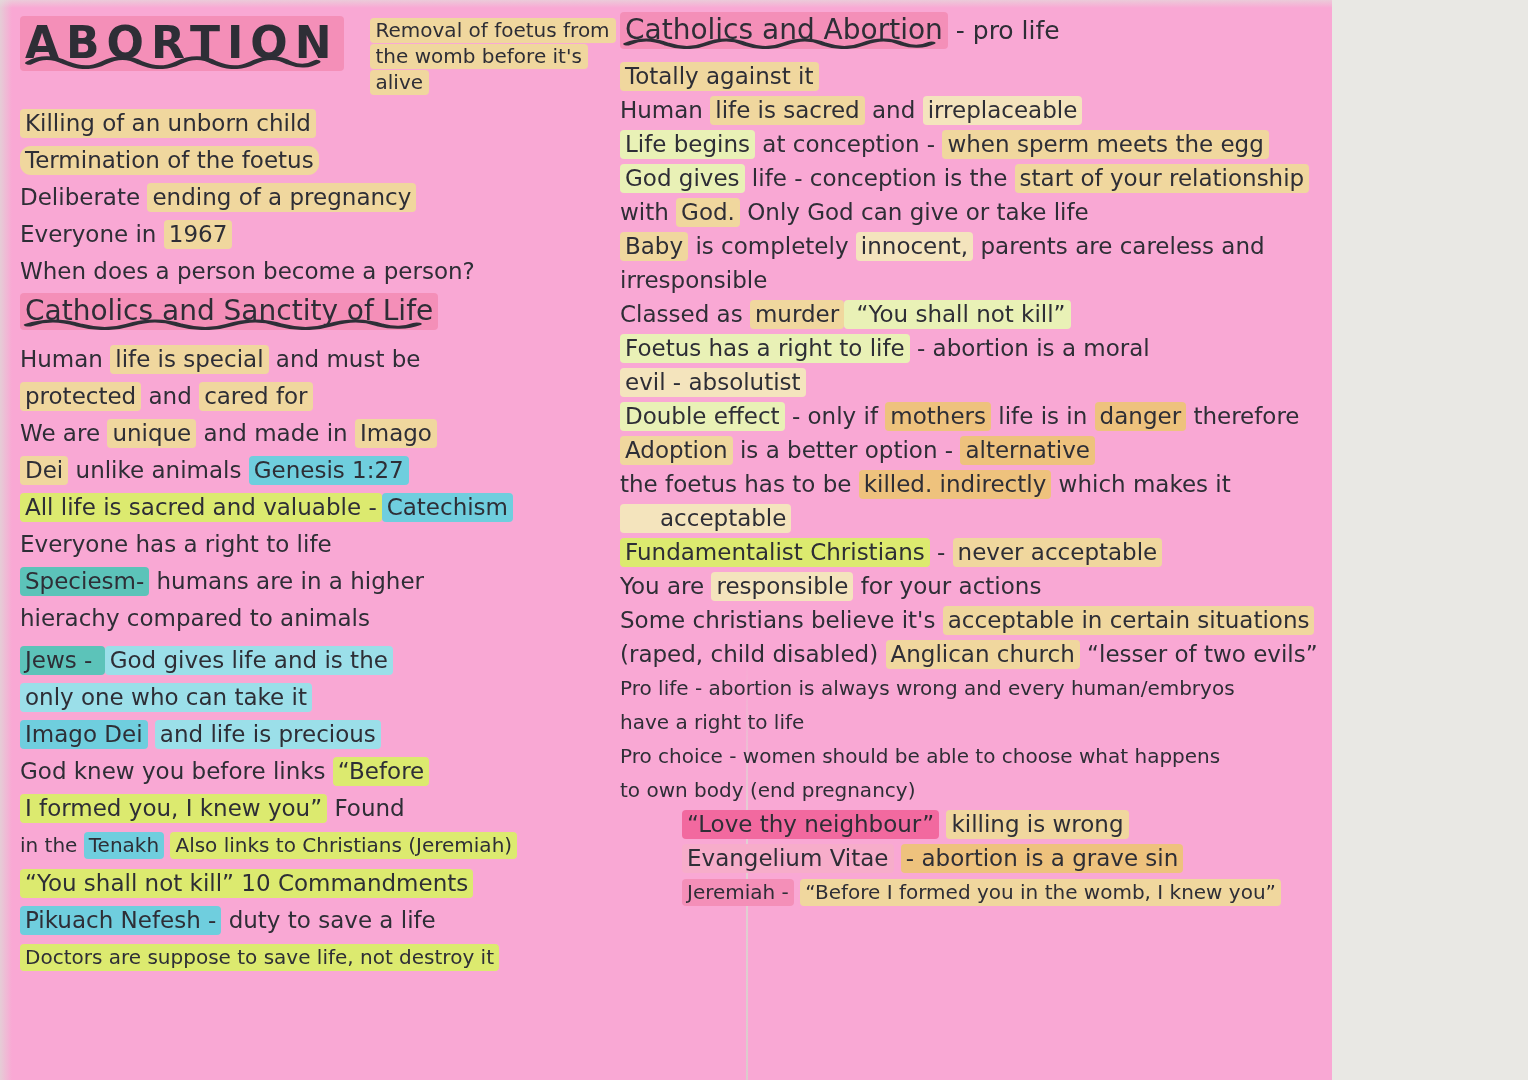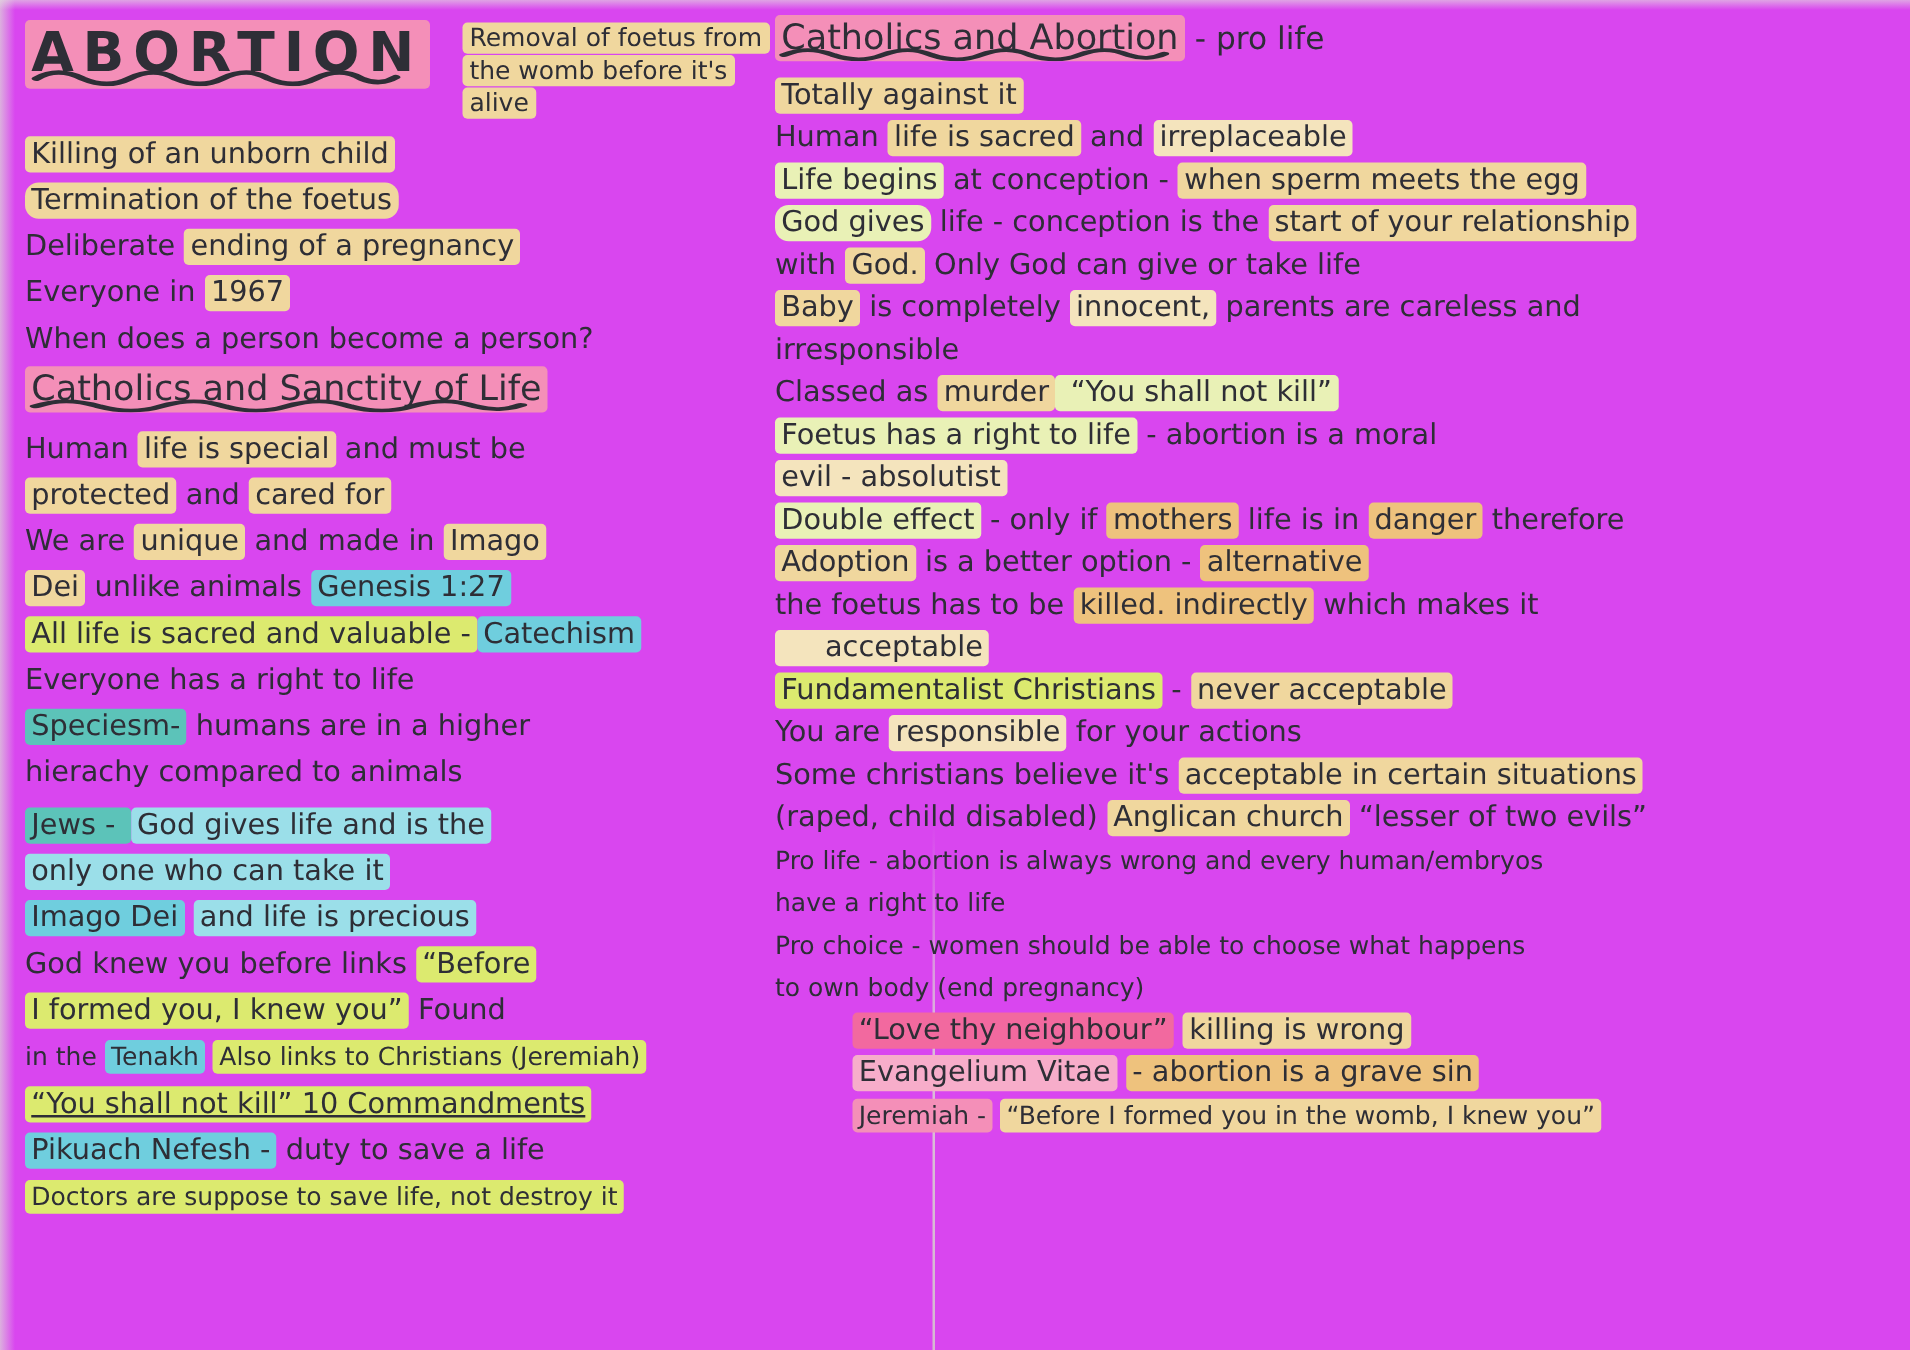--- a/index.html
+++ b/index.html
@@ -1,19 +1,19 @@
 <!DOCTYPE html>
 <html><head>
 <meta charset="utf-8">
 <style>
   html,body{margin:0;padding:0;background:#e9e8e4;}
   .page{
     position:relative;
-    width:1528px;height:1080px;
-    background:#d946ef;
+    width:1332px;height:1080px;
+    background:#f9a8d4;
     overflow:hidden;
     font-family:"DejaVu Sans",sans-serif;
     color:#2e2e36;
   }
   .scan-edge-left{position:absolute;left:0;top:0;width:12px;height:100%;
     background:linear-gradient(to right,#dddcd7,rgba(255,255,255,0));opacity:.7;}
   .scan-edge-top{position:absolute;left:0;top:0;width:100%;height:8px;
     background:linear-gradient(to bottom,#e3e2dd,rgba(255,255,255,0));opacity:.6;}
   .page-crease{position:absolute;left:746px;top:660px;width:2px;height:420px;
     background:linear-gradient(to bottom,rgba(200,198,190,0),#dcdad2 40%,#d5d3ca);opacity:.8;}
@@ -73,32 +73,32 @@
       <div class="note-line"><span class="hl" style="background-color: rgb(220, 234, 111);">All life is sacred and valuable -</span><span class="hl" style="background-color: rgb(111, 206, 222);">Catechism</span></div>
       <div class="note-line"><span>Everyone has a right to life</span></div>
       <div class="note-line"><span class="hl" style="background-color: rgb(92, 195, 185);">Speciesm-</span><span> humans are in a higher</span></div>
       <div class="note-line"><span>hierachy compared to animals</span></div>
       <div class="note-line" style="margin-top: 12px;"><span class="hl" style="background-color: rgb(92, 195, 185);">Jews - </span><span class="hl" style="background-color: rgb(155, 223, 233);">God gives life and is the</span></div>
       <div class="note-line"><span class="hl" style="background-color: rgb(155, 223, 233);">only one who can take it</span></div>
       <div class="note-line"><span class="hl" style="background-color: rgb(111, 206, 222);">Imago Dei</span><span> </span><span class="hl" style="background-color: rgb(155, 223, 233);">and life is precious</span></div>
       <div class="note-line"><span>God knew you before links </span><span class="hl" style="background-color: rgb(220, 234, 111);">“Before</span></div>
       <div class="note-line"><span class="hl" style="background-color: rgb(220, 234, 111);">I formed you, I knew you”</span><span> Found</span></div>
       <div class="note-line small"><span>in the </span><span class="hl" style="background-color: rgb(111, 206, 222);">Tenakh</span><span> </span><span class="hl" style="background-color: rgb(220, 234, 111);">Also links to Christians (Jeremiah)</span></div>
-      <div class="note-line" style="margin-top: 8px; text-decoration: underline;"><span class="hl" style="background-color: rgb(220, 234, 111);">“You shall not kill” 10 Commandments</span></div>
+      <div class="note-line" style="margin-top: 8px;"><span class="hl" style="background-color: rgb(220, 234, 111);">“You shall not kill” 10 Commandments</span></div>
       <div class="note-line"><span class="hl" style="background-color: rgb(111, 206, 222);">Pikuach Nefesh -</span><span> duty to save a life</span></div>
       <div class="note-line small"><span class="hl" style="background-color: rgb(220, 234, 111);">Doctors are suppose to save life, not destroy it</span></div>
     </div>
   <div class="col col-right" id="col-right">
       <div class="heading"><span class="heading-main hl" style="background-color: rgb(244, 143, 184);"><span>Catholics and Abortion</span><svg viewBox="0 0 120 14" preserveAspectRatio="none" class="wave">
             <path d="M2 9 Q 9 1 17 9 Q 25 16 32 9 Q 40 1 47 9 Q 55 16 62 9 Q 70 1 77 9 Q 85 16 92 9 Q 100 1 107 9 Q 113 14 118 8" fill="none" stroke="#2e2e36" stroke-width="3" stroke-linecap="round"></path>
           </svg></span><span class="heading-rest">- pro life</span></div>
       <div class="note-line"><span class="hl" style="background-color: rgb(240, 215, 158);">Totally against it</span></div>
       <div class="note-line"><span>Human </span><span class="hl" style="background-color: rgb(240, 215, 158);">life is sacred</span><span> and </span><span class="hl" style="background-color: rgb(244, 228, 189);">irreplaceable</span></div>
       <div class="note-line"><span class="hl" style="background-color: rgb(233, 241, 182);">Life begins</span><span> at conception - </span><span class="hl" style="background-color: rgb(240, 215, 158);">when sperm meets the egg</span></div>
-      <div class="note-line"><span class="hl" style="background-color: rgb(233, 241, 182); border-radius: 11px;">God gives</span><span> life - conception is the </span><span class="hl" style="background-color: rgb(240, 215, 158);">start of your relationship</span></div>
+      <div class="note-line"><span class="hl" style="background-color: rgb(233, 241, 182);">God gives</span><span> life - conception is the </span><span class="hl" style="background-color: rgb(240, 215, 158);">start of your relationship</span></div>
       <div class="note-line"><span>with </span><span class="hl" style="background-color: rgb(240, 215, 158);">God.</span><span> Only God can give or take life</span></div>
       <div class="note-line"><span class="hl" style="background-color: rgb(240, 215, 158);">Baby</span><span> is completely </span><span class="hl" style="background-color: rgb(244, 228, 189);">innocent,</span><span> parents are careless and</span></div>
       <div class="note-line"><span>irresponsible</span></div>
       <div class="note-line" style="margin-top: 4px;"><span>Classed as </span><span class="hl" style="background-color: rgb(240, 215, 158);">murder</span><span class="hl" style="background-color: rgb(233, 241, 182);"> “You shall not kill”</span></div>
       <div class="note-line" style="margin-top: 4px;"><span class="hl" style="background-color: rgb(233, 241, 182);">Foetus has a right to life</span><span> - abortion is a moral</span></div>
       <div class="note-line"><span class="hl" style="background-color: rgb(244, 228, 189);">evil - absolutist</span></div>
       <div class="note-line"><span class="hl" style="background-color: rgb(233, 241, 182);">Double effect</span><span> - only if </span><span class="hl" style="background-color: rgb(238, 194, 125);">mothers</span><span> life is in </span><span class="hl" style="background-color: rgb(238, 194, 125);">danger</span><span> therefore</span></div>
       <div class="note-line"><span class="hl" style="background-color: rgb(240, 215, 158);">Adoption</span><span> is a better option - </span><span class="hl" style="background-color: rgb(238, 194, 125);">alternative</span></div>
       <div class="note-line"><span>the foetus has to be </span><span class="hl" style="background-color: rgb(238, 194, 125);">killed. indirectly</span><span> which makes it</span></div>
       <div class="note-line"><span class="hl" style="background-color: rgb(244, 228, 189); padding-left: 40px;">acceptable</span></div>

